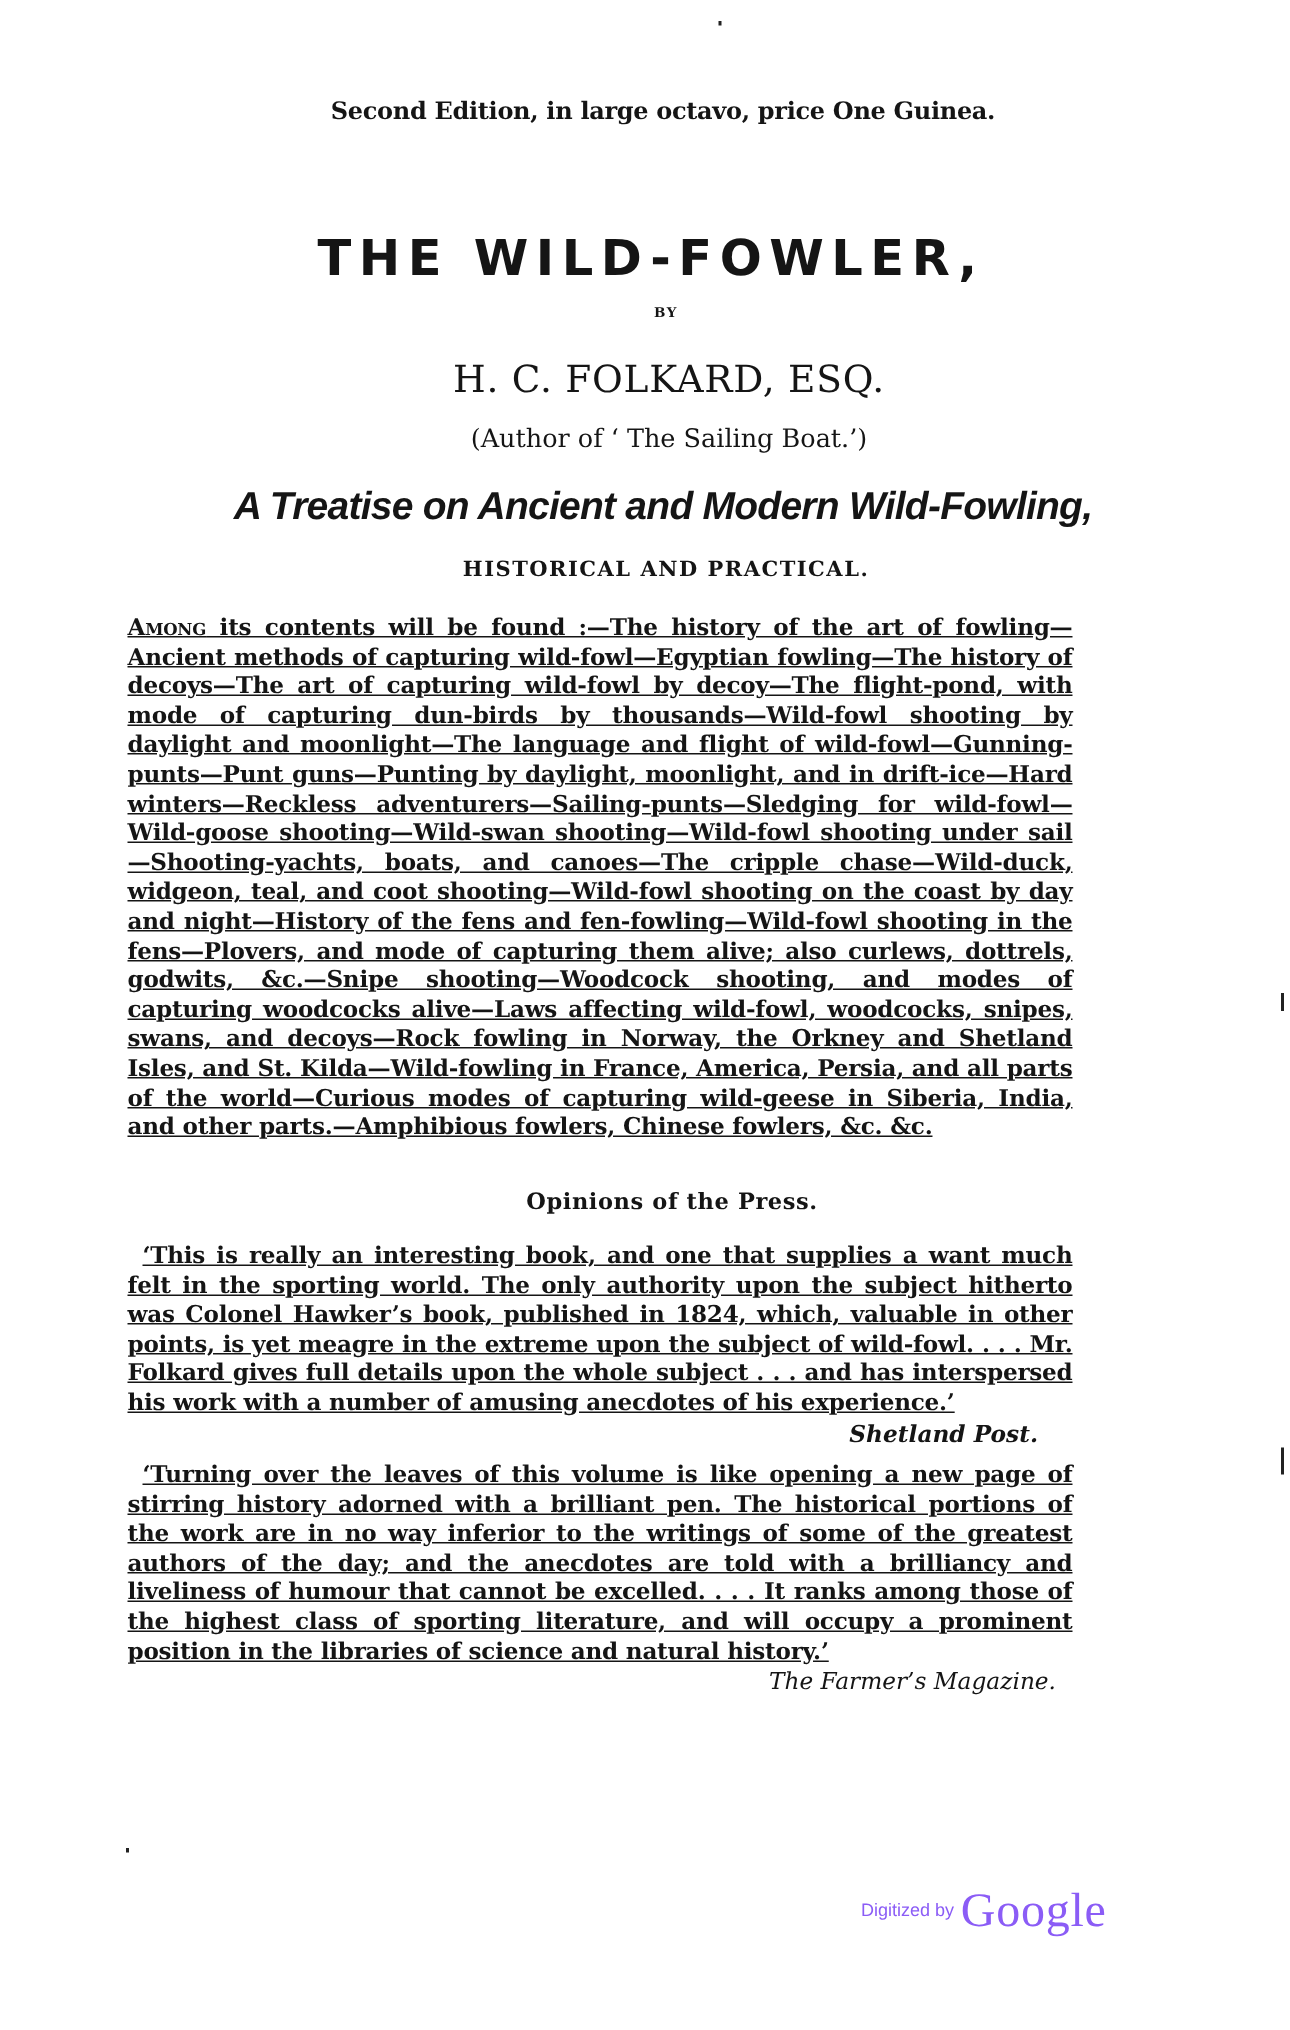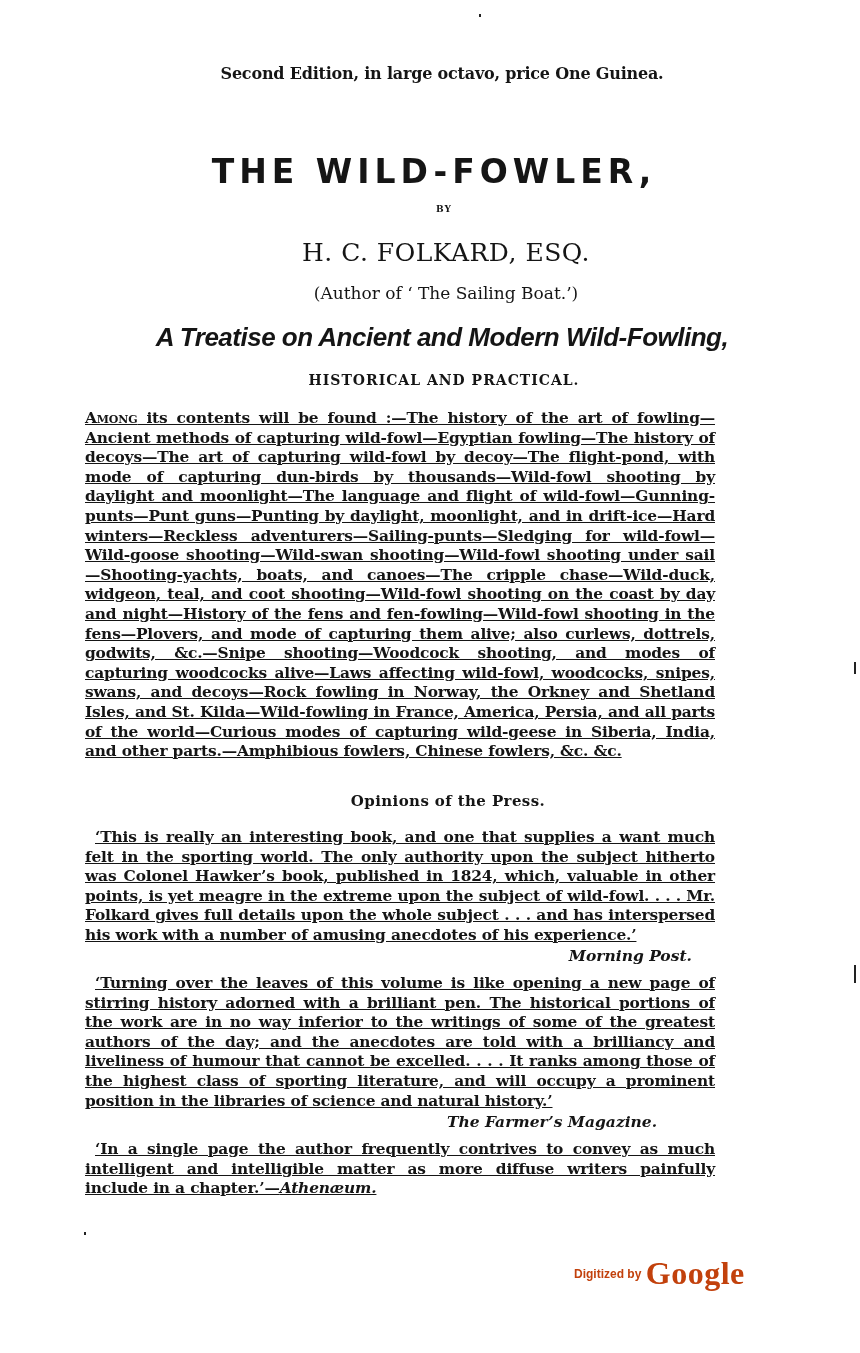--- a/index.html
+++ b/index.html
@@ -31,28 +31,27 @@
     font-size: 15.4px; line-height: 19.6px; text-align: justify;
     font-weight: bold; letter-spacing: -0.15px; text-decoration: underline;
   }
   .contents { top: 409px; }
   .smallcaps { font-variant: small-caps; }
   .press-heading { top: 792px; font-size: 15px; font-weight: bold; letter-spacing: 0.4px; left: 6px; }
   .quote1 { top: 828px; text-indent: 10px; }
   .src1 { position: absolute; top: 946px; left: 500px; width: 180px; text-align: right;
           font-style: italic; font-weight: bold; font-size: 15.5px; }
   .quote2 { top: 974px; text-indent: 10px; }
-  .src2 { position: absolute; top: 1112px; left: 400px; width: 280px; text-align: center;
-          font-style: italic; font-weight: bold; font-size: 15.5px; }
+  .src2 { position: absolute; top: 1112px; left: 412px; width: 280px; text-align: right;
+          font-style: italic; font-weight: normal; font-size: 15.5px; }
   .quote3 { top: 1140px; text-indent: 10px; }
   .src3 { font-style: italic; }
   .watermark {
-    position: absolute; top: 1255px; left: 562px; color: #c2410c;
+    position: absolute; top: 1255px; left: 562px; color: #8b5cf6;
     font-family: "Liberation Sans", "DejaVu Sans", sans-serif;
-    font-weight: bold;
   }
   .wm-small { font-size: 12px; vertical-align: middle; }
   .wm-google { font-family: "Liberation Serif", "DejaVu Serif", serif; font-size: 32px; vertical-align: middle; letter-spacing: 0.5px; }
   .speck { position: absolute; width: 2px; height: 3px; background: #222; }
 </style>
 </head>
 <body>
 
 <div class="page">
 
@@ -64,26 +63,25 @@
   <div class="center author">H. C. FOLKARD, ESQ.</div>
   <div class="center author-note">(Author of ‘ The Sailing Boat.’)</div>
   <div class="center treatise">A Treatise on Ancient and Modern Wild-Fowling,</div>
   <div class="center subtitle">HISTORICAL AND PRACTICAL.</div>
 
   <div class="para contents"><span class="smallcaps">Among</span><span> its contents will be found :—The history of the art of fowling—Ancient methods of capturing wild-fowl—Egyptian fowling—The history of decoys—The art of capturing wild-fowl by decoy—The flight-pond, with mode of capturing dun-birds by thousands—Wild-fowl shooting by daylight and moonlight—The language and flight of wild-fowl—Gunning-punts—Punt guns—Punting by daylight, moonlight, and in drift-ice—Hard winters—Reckless adventurers—Sailing-punts—Sledging for wild-fowl—Wild-goose shooting—Wild-swan shooting—Wild-fowl shooting under sail—Shooting-yachts, boats, and canoes—The cripple chase—Wild-duck, widgeon, teal, and coot shooting—Wild-fowl shooting on the coast by day and night—History of the fens and fen-fowling—Wild-fowl shooting in the fens—Plovers, and mode of capturing them alive; also curlews, dottrels, godwits, &amp;c.—Snipe shooting—Woodcock shooting, and modes of capturing woodcocks alive—Laws affecting wild-fowl, woodcocks, snipes, swans, and decoys—Rock fowling in Norway, the Orkney and Shetland Isles, and St. Kilda—Wild-fowling in France, America, Persia, and all parts of the world—Curious modes of capturing wild-geese in Siberia, India, and other parts.—Amphibious fowlers, Chinese fowlers, &amp;c. &amp;c.</span></div>
 
   <div class="center press-heading">Opinions of the Press.</div>
 
   <div class="para quote1">‘This is really an interesting book, and one that supplies a want much felt in the sporting world. The only authority upon the subject hitherto was Colonel Hawker’s book, published in 1824, which, valuable in other points, is yet meagre in the extreme upon the subject of wild-fowl. . . . Mr. Folkard gives full details upon the whole subject . . . and has interspersed his work with a number of amusing anecdotes of his experience.’</div>
-  <div class="src1">Morning Post.</div>
+  <div class="src1">Shetland Post.</div>
 
   <div class="para quote2">‘Turning over the leaves of this volume is like opening a new page of stirring history adorned with a brilliant pen. The historical portions of the work are in no way inferior to the writings of some of the greatest authors of the day; and the anecdotes are told with a brilliancy and liveliness of humour that cannot be excelled. . . . It ranks among those of the highest class of sporting literature, and will occupy a prominent position in the libraries of science and natural history.’</div>
   <div class="src2">The Farmer’s Magazine.</div>
 
-  <div class="para quote3"><span>‘In a single page the author frequently contrives to convey as much intelligent and intelligible matter as more diffuse writers painfully include in a chapter.’—</span><span class="src3">Athenæum.</span></div>
 
   <div class="speck" style="left:72px;top:1232px;"></div>
   <div class="speck" style="left:842px;top:662px;height:12px;width:2px;"></div>
   <div class="speck" style="left:842px;top:965px;height:18px;width:2px;"></div>
 
   <div class="watermark">
     <span class="wm-small">Digitized by</span>
     <span class="wm-google">Google</span>
   </div>
 </div>

